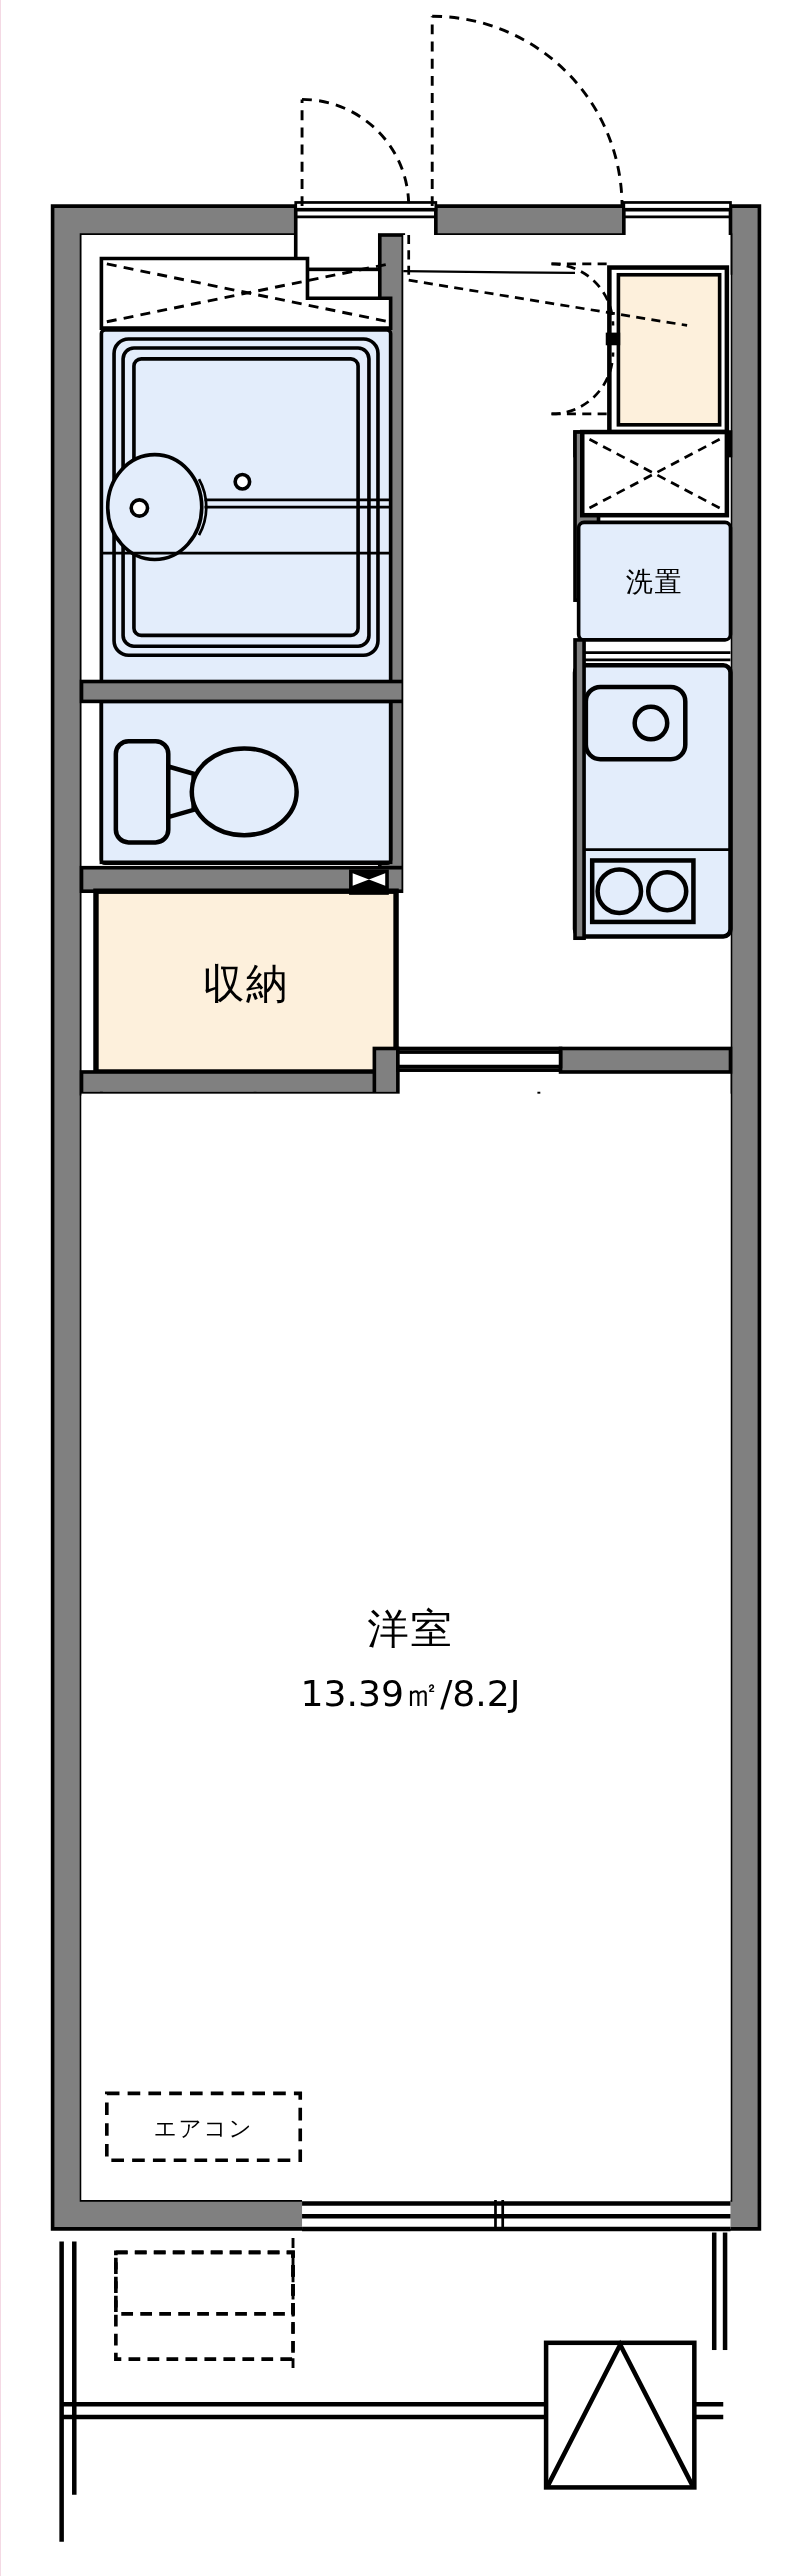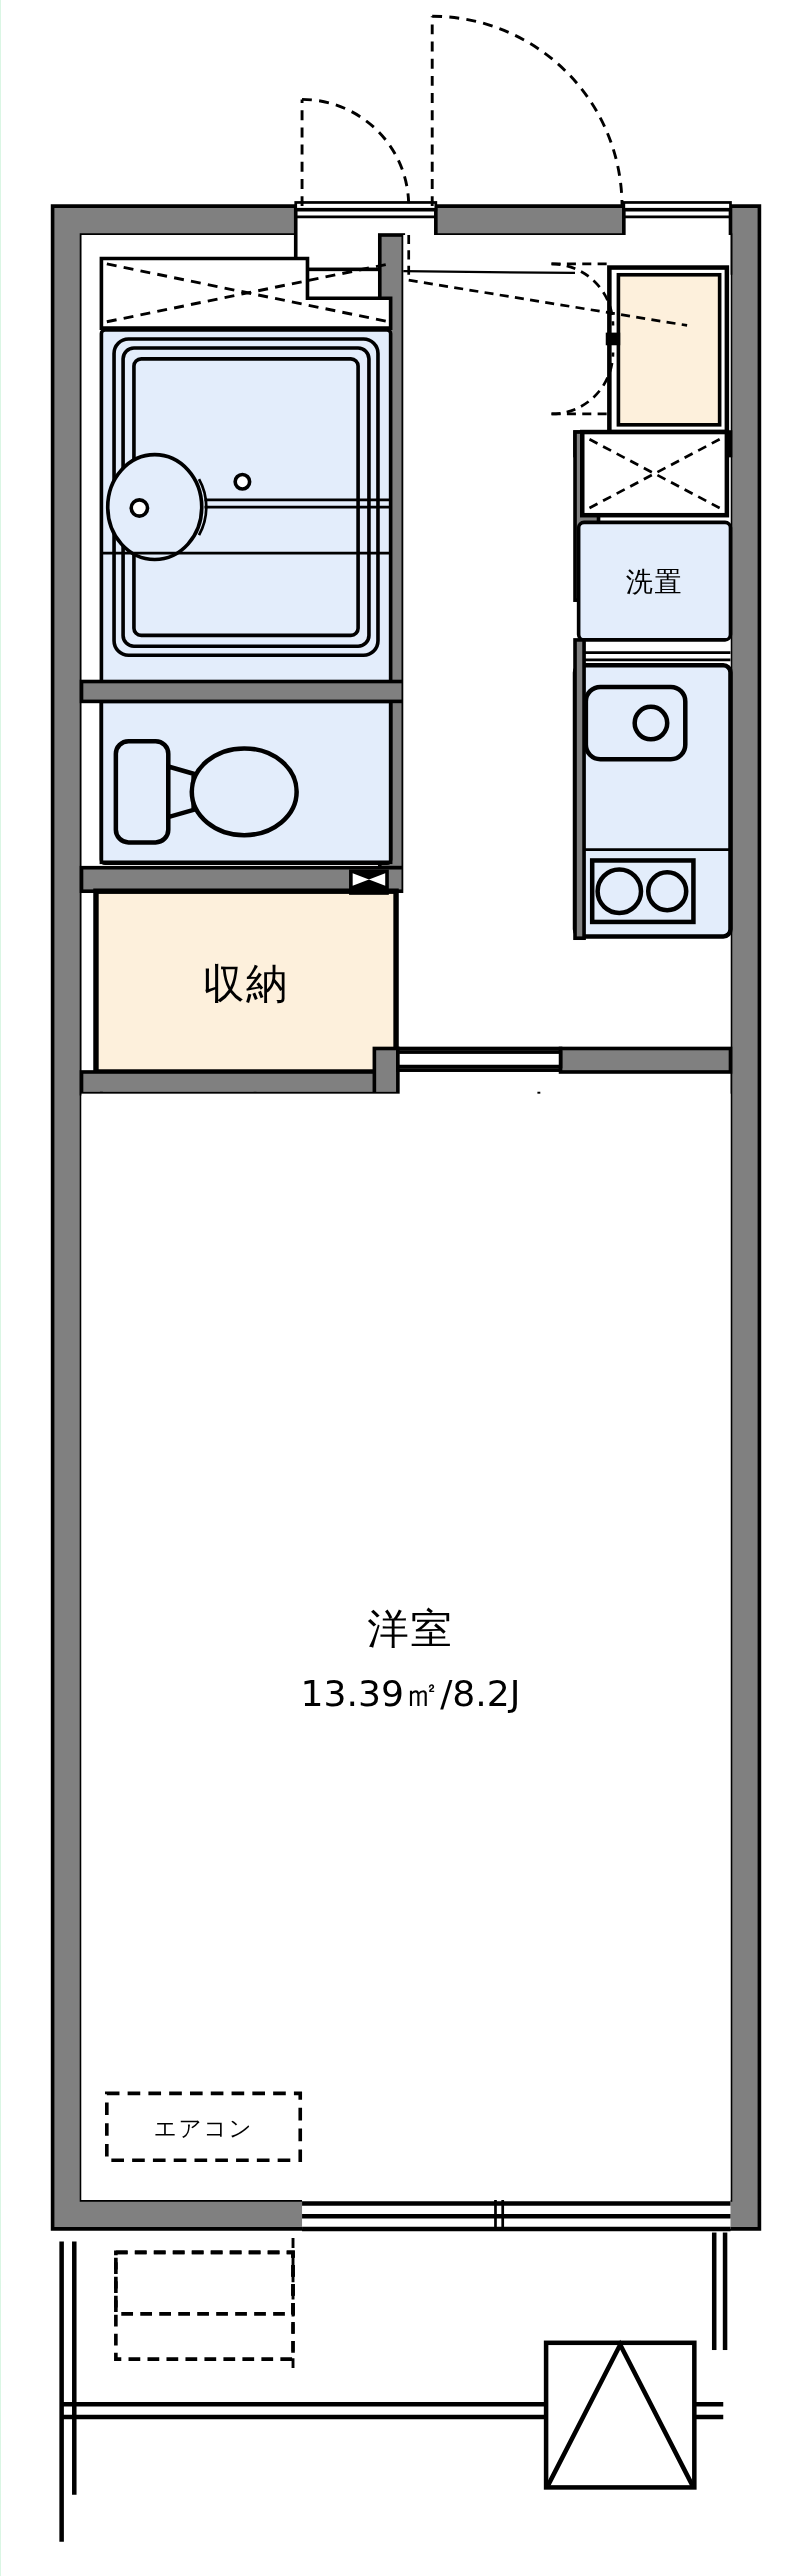--- a/index.html
+++ b/index.html
@@ -8,21 +8,21 @@
     padding: 0;
     background: #ffffff;
   }
   body {
     font-family: "Liberation Sans", "DejaVu Sans", sans-serif;
   }
   #stage {
     position: relative;
     width: 812px;
     height: 2576px;
-    background: #22c55e;
+    background: #be185d;
     overflow: hidden;
   }
   svg#plan {
     display: block;
     width: 812px;
     height: 2576px;
   }
   .wall-fill { fill: #808080; stroke: #000000; stroke-width: 4; }
   .thin-wall { fill: #ffffff; stroke: #000000; stroke-width: 4; }
   .room-white { fill: #ffffff; stroke: none; }

